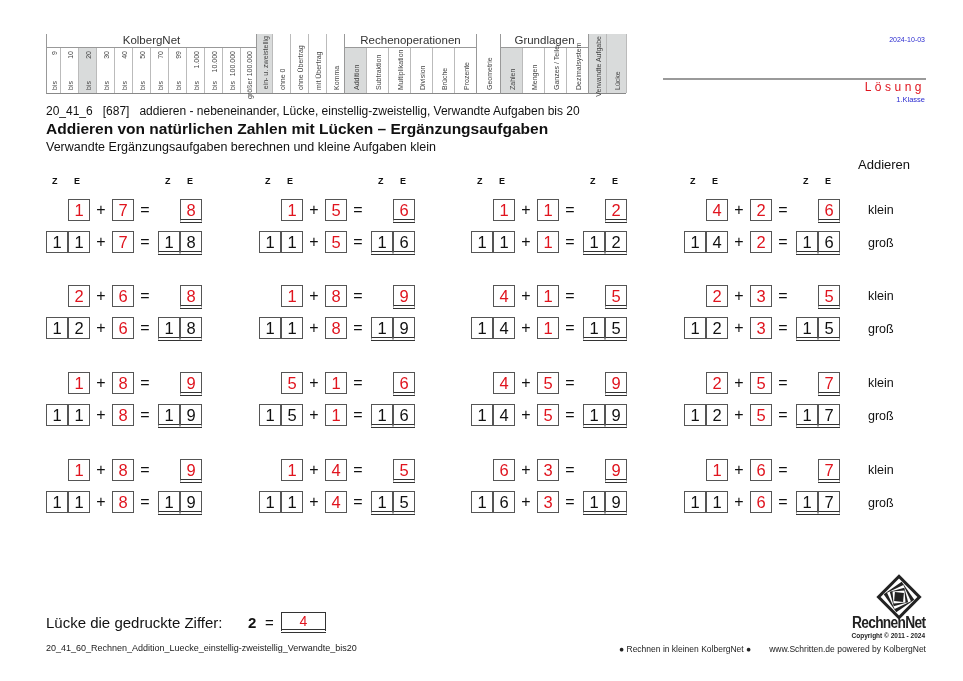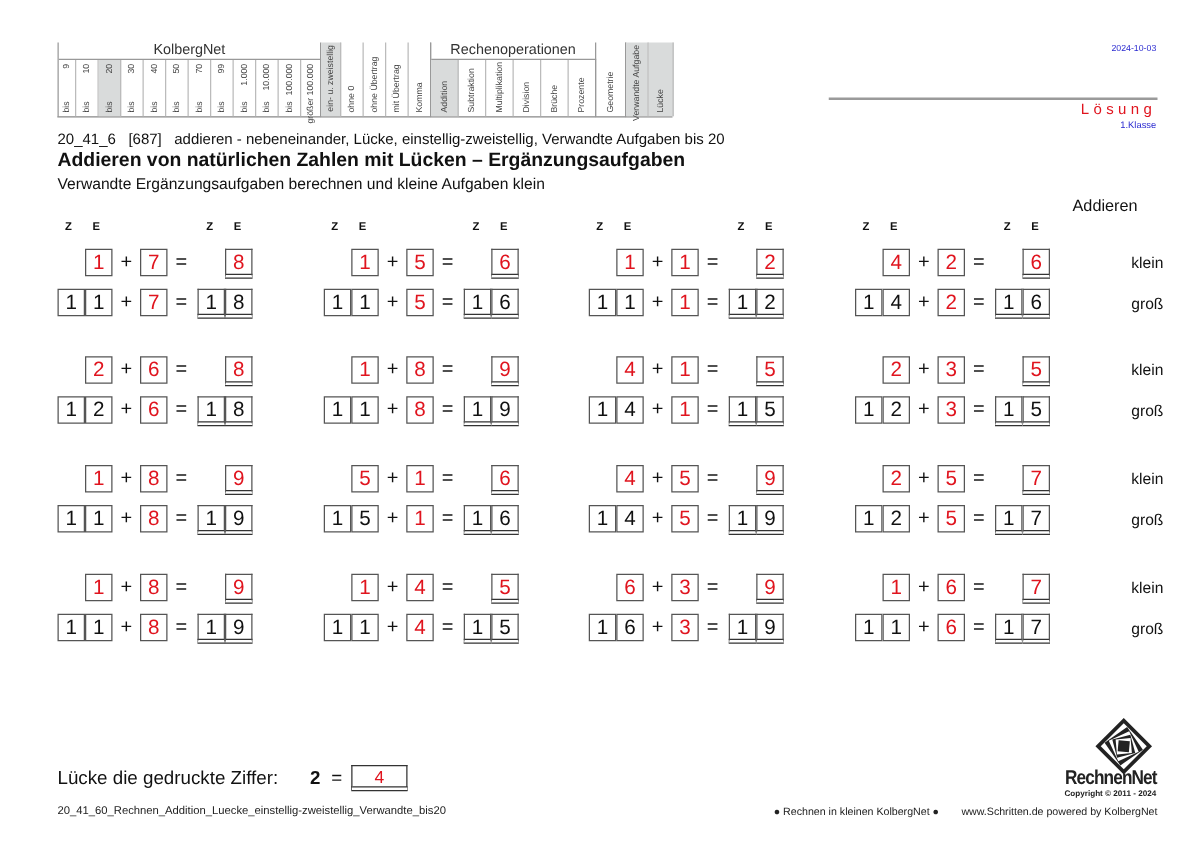--- a/index.html
+++ b/index.html
@@ -34,21 +34,21 @@
 
   
   .ze { position: absolute; font-size: 9px; font-weight: bold; letter-spacing: 0; }
 
   .box { position: absolute; width: 22px; height: 22px; border: 1px solid #555; background: #fff;
          font-size: 16.5px; line-height: 20px; text-align: center; }
   .box.red { color: #e0141e; }
   .box.blk { color: #111; }
   .box.res { border-bottom: 4px double #333; height: 24px; line-height: 20px; }
   .op { position: absolute; font-size: 16px; line-height: 22px; color: #111; width: 14px; text-align: center; }
-  .rowlabel { position: absolute; font-size: 12.5px; color: #111; margin-left: 37px; }
+  .rowlabel { position: absolute; font-size: 12.5px; color: #111; }
 
   
   .count-label { position: absolute; left: 46px; top: 614px; font-size: 15px; }
   .count-digit { position: absolute; left: 248px; top: 614px; font-size: 15px; font-weight: bold; }
   .count-eq { position: absolute; left: 265px; top: 614px; font-size: 15px; }
   .count-box { position: absolute; left: 281px; top: 612px; width: 45px; height: 21px; border: 1px solid #333;
                border-bottom: 4px double #333; color: #e0141e; font-size: 14px; text-align: center; line-height: 17px; }
   .filename { position: absolute; left: 46px; top: 643px; font-size: 9px; color: #222; }
   .slogan { position: absolute; left: 619px; top: 644px; font-size: 8.5px; color: #222; }
   .website { position: absolute; right: 37px; top: 644px; font-size: 8.5px; color: #222; }
@@ -152,20 +152,37 @@
         </div>
         <div class="col" style="width: 22px;">
           <span class="vt">Prozente</span>
         </div>
       </div>
     </div>
     <div class="group untitled" style="width: 24px; border-left: 1px solid rgb(153, 153, 153);">
       <div class="cols">
         <div class="col" style="width: 24px;">
           <span class="vt">Geometrie</span>
+        </div>
+      </div>
+    </div>
+    <div class="group titled" style="width: 88px;">
+      <div class="group-title">Grundlagen</div>
+      <div class="cols">
+        <div class="col shaded" style="width: 22px;">
+          <span class="vt">Zahlen</span>
+        </div>
+        <div class="col" style="width: 22px;">
+          <span class="vt">Mengen</span>
+        </div>
+        <div class="col" style="width: 22px;">
+          <span class="vt">Ganzes / Teile</span>
+        </div>
+        <div class="col" style="width: 22px;">
+          <span class="vt">Dezimalsystem</span>
         </div>
       </div>
     </div>
     <div class="group untitled" style="width: 38px; border-left: 1px solid rgb(153, 153, 153);">
       <div class="cols">
         <div class="col shaded tall" style="width: 18px;">
           <span class="vt-top">Verwandte Aufgabe</span>
         </div>
         <div class="col shaded" style="width: 20px;">
           <span class="vt">Lücke</span>

